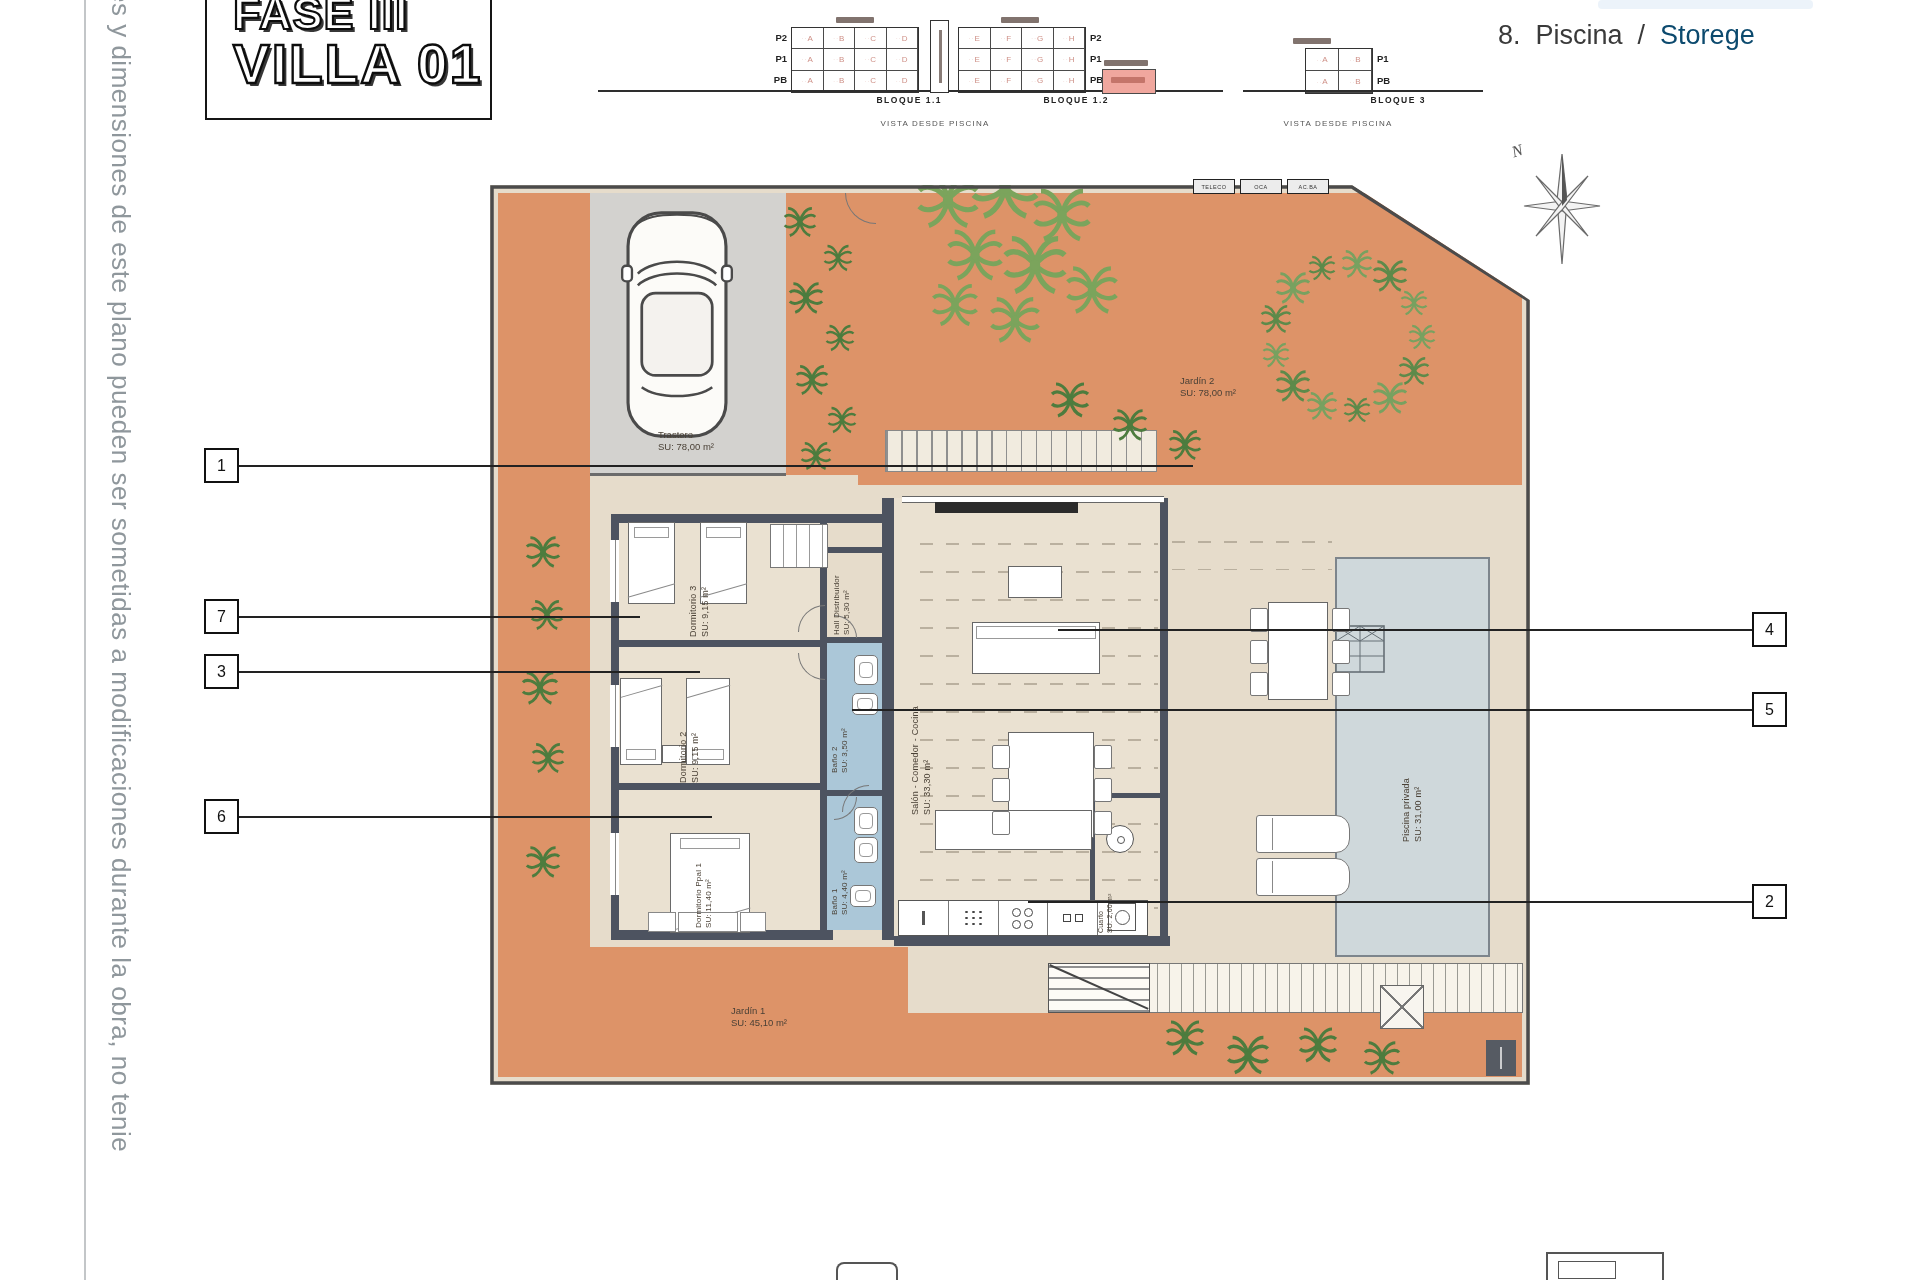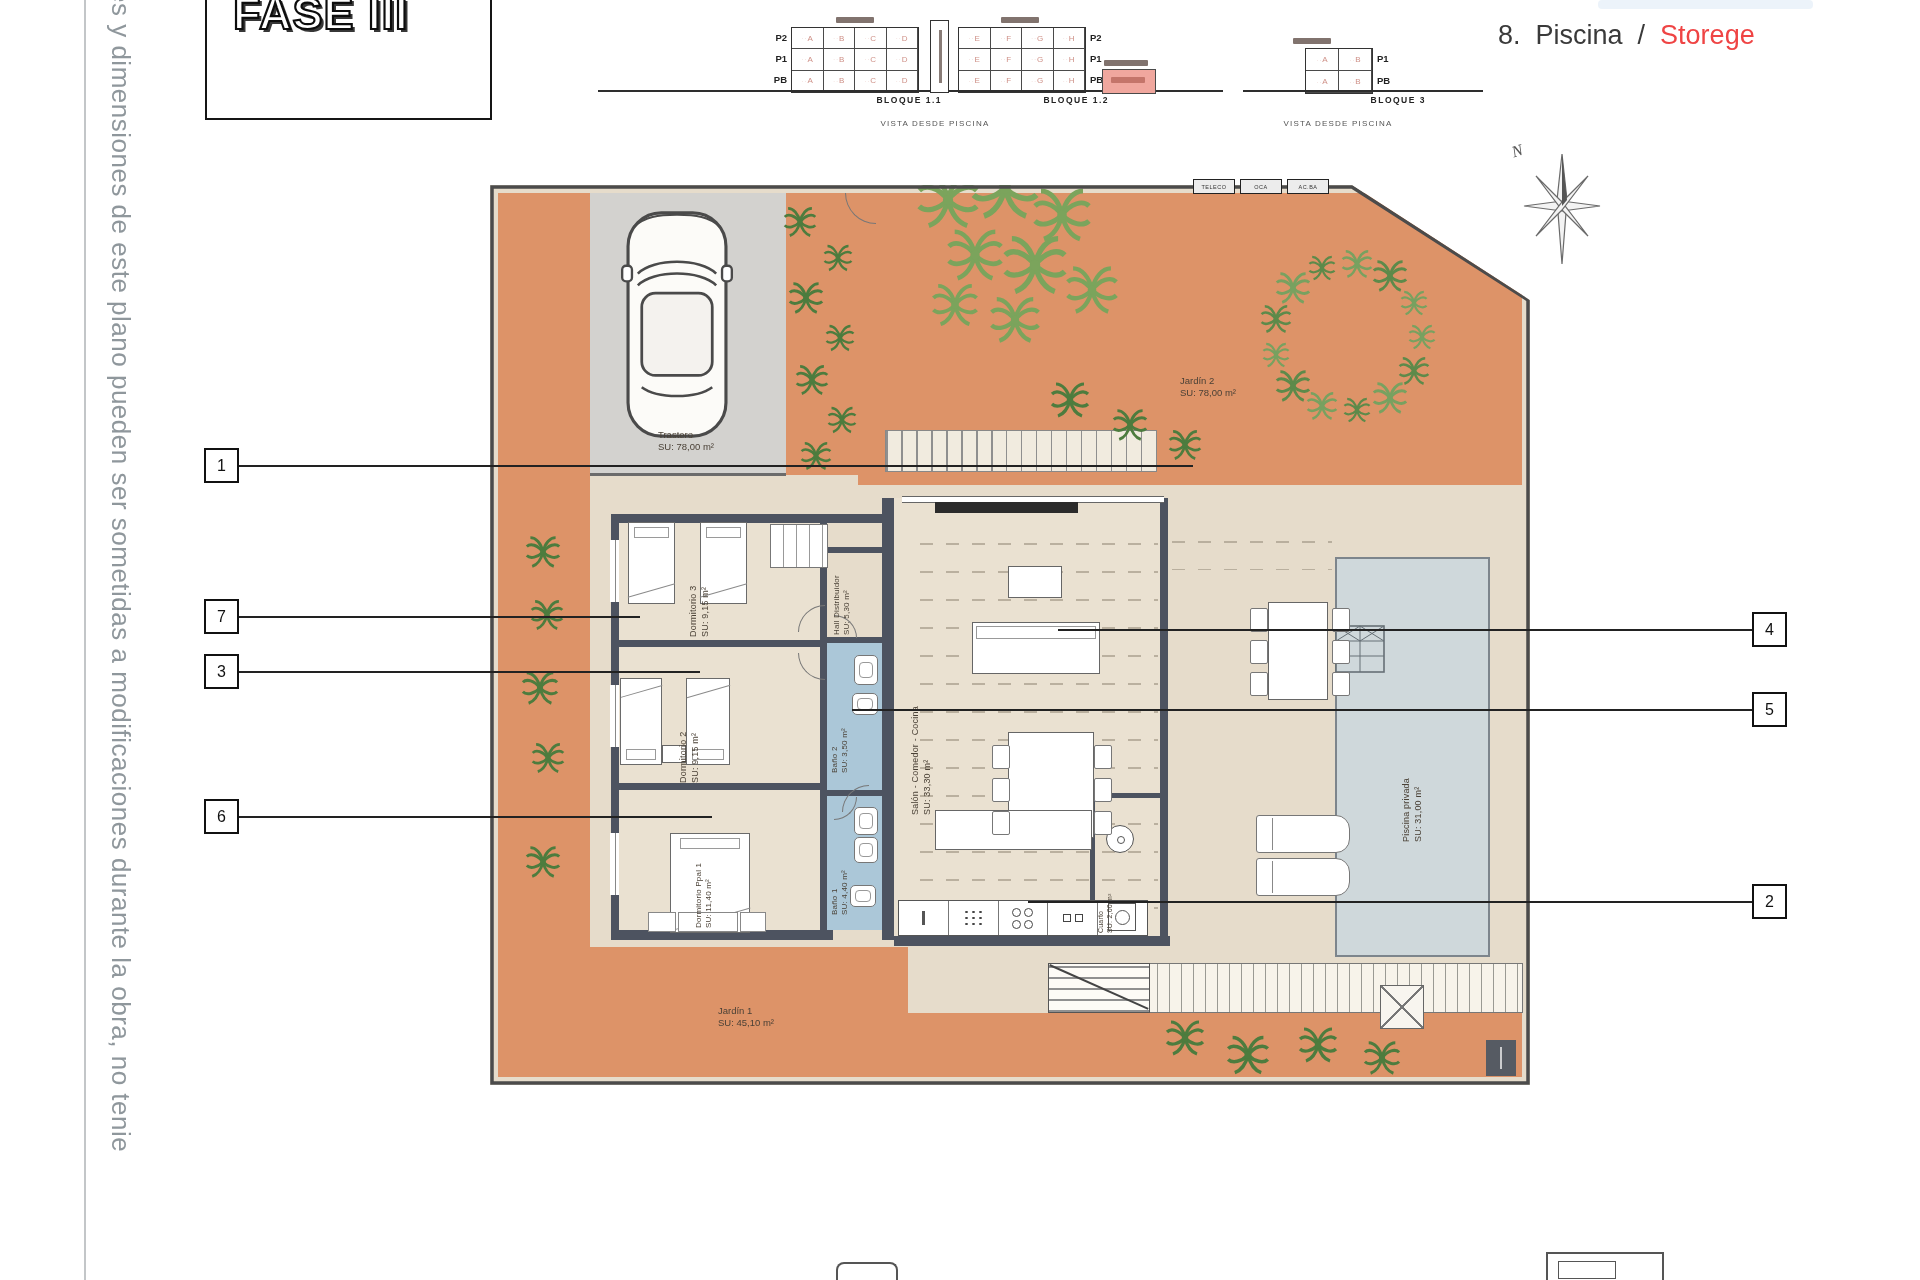--- a/index.html
+++ b/index.html
@@ -13,21 +13,21 @@
              font-size:26px;color:#8f979c;letter-spacing:.5px;white-space:nowrap;overflow:hidden}
   
   .title-block{position:absolute;left:205px;top:-14px;width:287px;height:134px;background:#fff;
                border:2.5px solid #151515;padding:2px 0 0 26px;box-sizing:border-box}
   .title-l1{font-size:45px;font-weight:800;color:#fff;-webkit-text-stroke:2.2px #0d0d0d;
             letter-spacing:1px;line-height:1.05;text-shadow:3px 3px 0 rgba(20,20,20,.85)}
   .title-l2{font-size:55px;font-weight:800;color:#fff;-webkit-text-stroke:2.4px #0d0d0d;
             letter-spacing:2px;line-height:1.0;text-shadow:3px 3px 0 rgba(20,20,20,.85)}
   
   .legend{position:absolute;left:1498px;top:20px;display:flex;gap:15px;font-size:27px;color:#3a3a3a}
-  .legend .en{color:#ef4444}
+  .legend .en{color:#0c4a6e}
   
   .egrid{position:absolute;background:#fff;border:1.5px solid #333;box-sizing:content-box}
   .ecell{position:absolute;border-right:.8px solid #4a4a4a;border-bottom:.8px solid #4a4a4a;
          box-sizing:border-box;display:flex;align-items:center;justify-content:center;
          font-size:8px;color:#cf9188}
   .ecell::before{content:"· · ";color:#dcaba1;font-size:5px;margin-right:1px}
   .flab{position:absolute;font-size:9.5px;font-weight:bold;color:#222}
   .ecap{position:absolute;font-size:8.5px;font-weight:bold;letter-spacing:1.5px;color:#222;text-align:right}
   .vista{position:absolute;font-size:8px;letter-spacing:1.2px;color:#555;text-align:center}
   .gline{position:absolute;height:2.2px;background:#2e2e2e}
@@ -128,20 +128,21 @@
         <circle r="1.6" fill="currentColor" stroke="none"></circle>
       </symbol>
     </defs>
   </svg>
 
   <div class="side-rule"></div>
   <div class="side-note">es y dimensiones de este plano pueden ser sometidas a modificaciones durante la obra, no tenie</div>
 
   <div class="title-block">
     <div class="title-l1">FASE III</div>
+    <div class="title-l2">VILLA 01</div>
   </div>
 
   <div class="legend">
     <span>8.</span>
     <span>Piscina</span>
     <span>/</span>
     <span class="en">Storege</span>
   </div>
   <div class="abs" style="left:1598px;top:0;width:215px;height:9px;background:#cfe0f2;opacity:.4;border-radius:4px"></div>
 
@@ -342,21 +343,21 @@
     <div class="marker-dark" style="left:996px;top:855px;width:30px;height:36px;z-index:5"></div>
 
     <div class="hlab" style="left:168px;top:244px">
       <span>Trastero</span>
         <span>SU: 78,00 m²</span>
     </div>
     <div class="hlab" style="left:690px;top:190px">
       <span>Jardín 2</span>
         <span>SU: 78,00 m²</span>
     </div>
-    <div class="hlab" style="left:228px;top:820px">
+    <div class="hlab" style="left:241px;top:820px">
       <span>Jardín 1</span>
         <span>SU: 45,10 m²</span>
     </div>
     <div class="vlab" style="left:198px;top:352px;height:100px">
       <span>Dormitorio 3</span>
         <span>SU: 9,15 m²</span>
     </div>
     <div class="vlab" style="left:188px;top:498px;height:100px">
       <span>Dormitorio 2</span>
         <span>SU: 9,15 m²</span>

